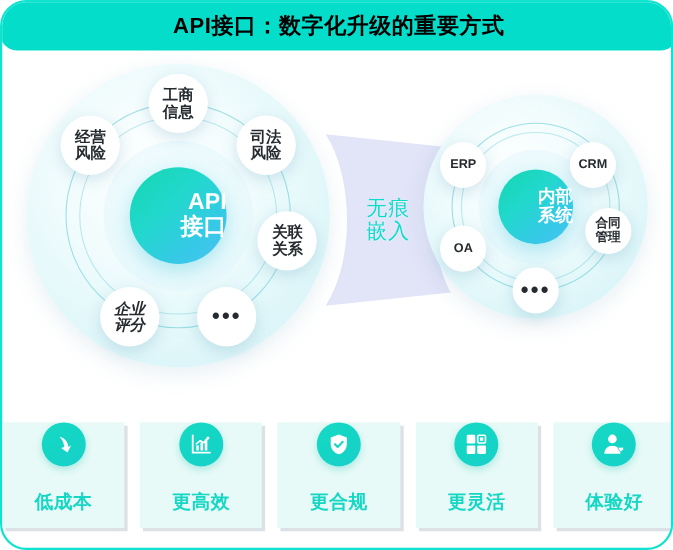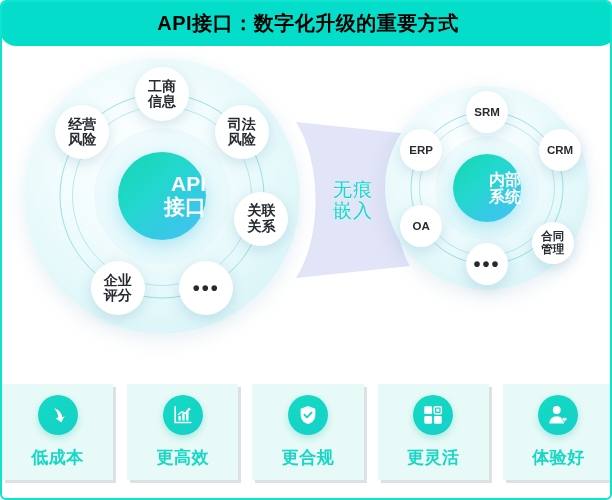--- a/index.html
+++ b/index.html
@@ -7,21 +7,21 @@
     width:612px;height:500px;
     background:#ffffff;
     font-family:"Liberation Sans","DejaVu Sans",sans-serif;
     overflow:hidden;
   }
   .page{
     position:relative;
     width:612px;height:500px;
     box-sizing:border-box;
     border:2px solid #0fe3cf;
-    border-radius:6px;
+    border-radius:24px;
     background:#ffffff;
     overflow:hidden;
   }
 
   
   .header{
     position:absolute;left:-2px;top:-2px;
     width:616px;height:46px;
     background:#03ddca;
     border-bottom-left-radius:16px;
@@ -118,22 +118,22 @@
   .cards{
     position:absolute;left:0;top:382px;
     width:612px;height:100px;
     display:flex;justify-content:center;gap:14px;
   }
   .card{
     width:114px;height:96px;
     background:#e7faf7;
     box-shadow:3px 3px 0 rgba(190,200,205,.55);
     display:flex;flex-direction:column;
-    align-items:center;justify-content:center;
-    gap:11px;
+    align-items:center;
+    gap:21px;
   }
   .card-icon{
     width:40px;height:40px;border-radius:50%;
     background:linear-gradient(145deg,#16d9c4 0%,#14d5c5 55%,#19cfcb 100%);
     display:flex;align-items:center;justify-content:center;
     box-shadow:0 3px 7px rgba(30,195,180,.3);
   }
   .card-icon svg{display:block;}
   .card-label{
     color:#15d7c3;
@@ -183,48 +183,45 @@
           <span>司法</span>
           <span>风险</span>
         </div>
         <div class="node" style="width: 54px; height: 54px; left: 210.443px; top: 133.697px; font-size: 14px;">
           <span>关联</span>
           <span>关系</span>
         </div>
         <div class="node" style="width: 54px; height: 54px; left: 155.256px; top: 202.899px; font-size: 14px;">
           <span class="dots">•••</span>
         </div>
-        <div class="node" style="width: 54px; height: 54px; left: 66.7439px; top: 202.899px; font-size: 14px;">
+        <div class="node" style="width: 54px; height: 54px; left: 66.7439px; top: 202.899px; font-size: 14px; font-style: italic;">
           <span>企业</span>
           <span>评分</span>
         </div>
         <div class="node" style="width: 54px; height: 54px; left: 31.2532px; top: 47.404px; font-size: 14px;">
           <span>经营</span>
           <span>风险</span>
         </div>
       </div>
 
     <div class="orbit" id="right-orbit" style="left:383px;top:38px;width:204px;height:204px;">
       <div class="disc" style="width:204px;height:204px;"></div>
       <div class="ring" style="left:34px;top:34px;width:134px;height:134px;"></div>
       <svg width="204" height="204" style="position: absolute; left: 0px; top: 0px; z-index: 4; pointer-events: none;">
           <circle cx="102" cy="102" r="76" fill="none" stroke="rgba(90,200,210,.55)" stroke-width="1"></circle>
         </svg>
         <div class="core-halo" style="left:50px;top:50px;width:104px;height:104px;"></div>
       <div class="core" style="left:68px;top:68px;width:68px;height:68px;font-size:16px;">
         <span>内部</span>
         <span>系统</span>
       </div>
-    <div class="node" style="width: 42px; height: 42px; left: 81px; top: 5px; font-size: 11.5px;">
-          <span>SRM</span>
-        </div>
-        <div class="node" style="width: 42px; height: 42px; left: 154px; top: 43px; font-size: 11.5px;">
+        <div class="node" style="width: 42px; height: 42px; left: 133px; top: 43px; font-size: 11.5px;">
           <span>CRM</span>
         </div>
-        <div class="node" style="width: 42px; height: 42px; left: 146.818px; top: 136px; font-size: 11.5px;">
+        <div class="node" style="width: 42px; height: 42px; left: 146.818px; top: 103px; font-size: 11.5px;">
           <span>合同</span>
           <span>管理</span>
         </div>
         <div class="node" style="width: 42px; height: 42px; left: 81px; top: 157px; font-size: 11.5px;">
           <span class="dots">•••</span>
         </div>
         <div class="node" style="width: 42px; height: 42px; left: 15.1821px; top: 43px; font-size: 11.5px;">
           <span>ERP</span>
         </div>
         <div class="node" style="width: 42px; height: 42px; left: 15.1821px; top: 119px; font-size: 11.5px;">

